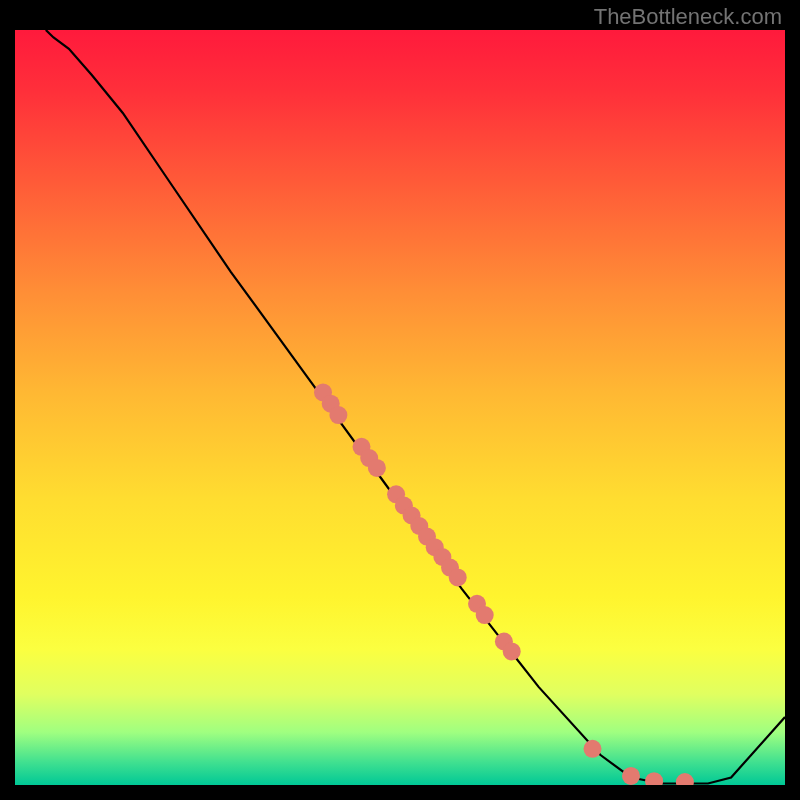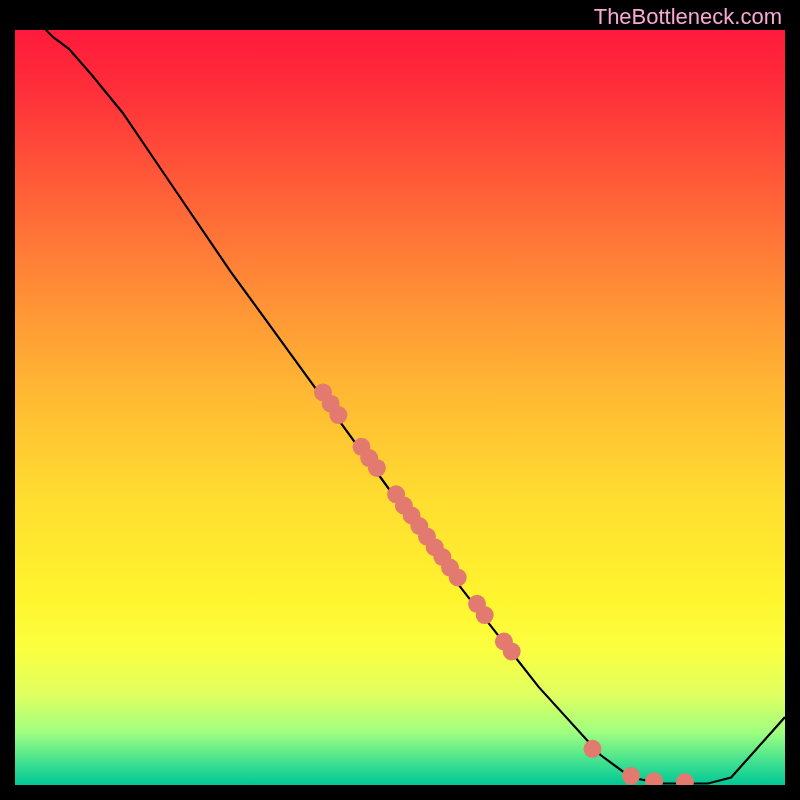--- a/index.html
+++ b/index.html
@@ -7,21 +7,21 @@
     width: 800px;
     height: 800px;
     background: #000;
     position: relative;
     font-family: Arial, sans-serif;
   }
   .watermark {
     position: absolute;
     top: 4px;
     right: 18px;
-    color: #f9a8d4;
+    color: #737373;
     font-size: 22px;
     font-weight: 500;
     z-index: 10;
   }
   .plot-area {
     position: absolute;
     left: 15px;
     top: 30px;
     width: 770px;
     height: 755px;

